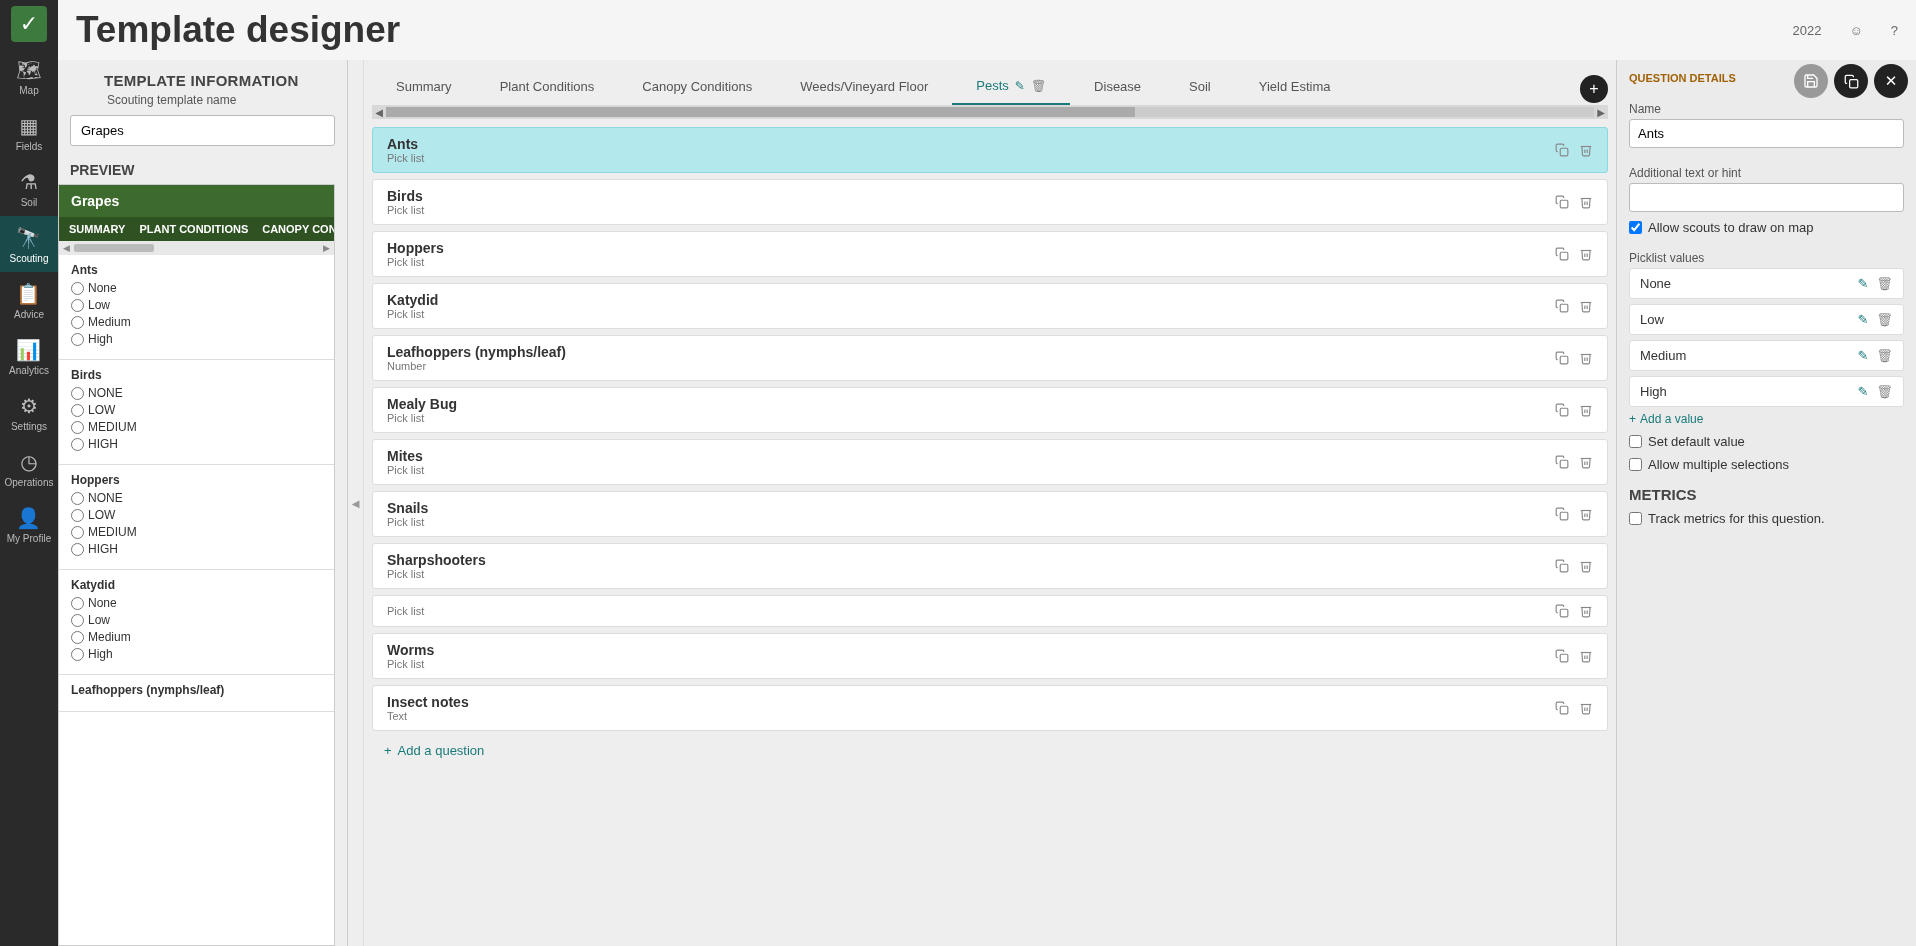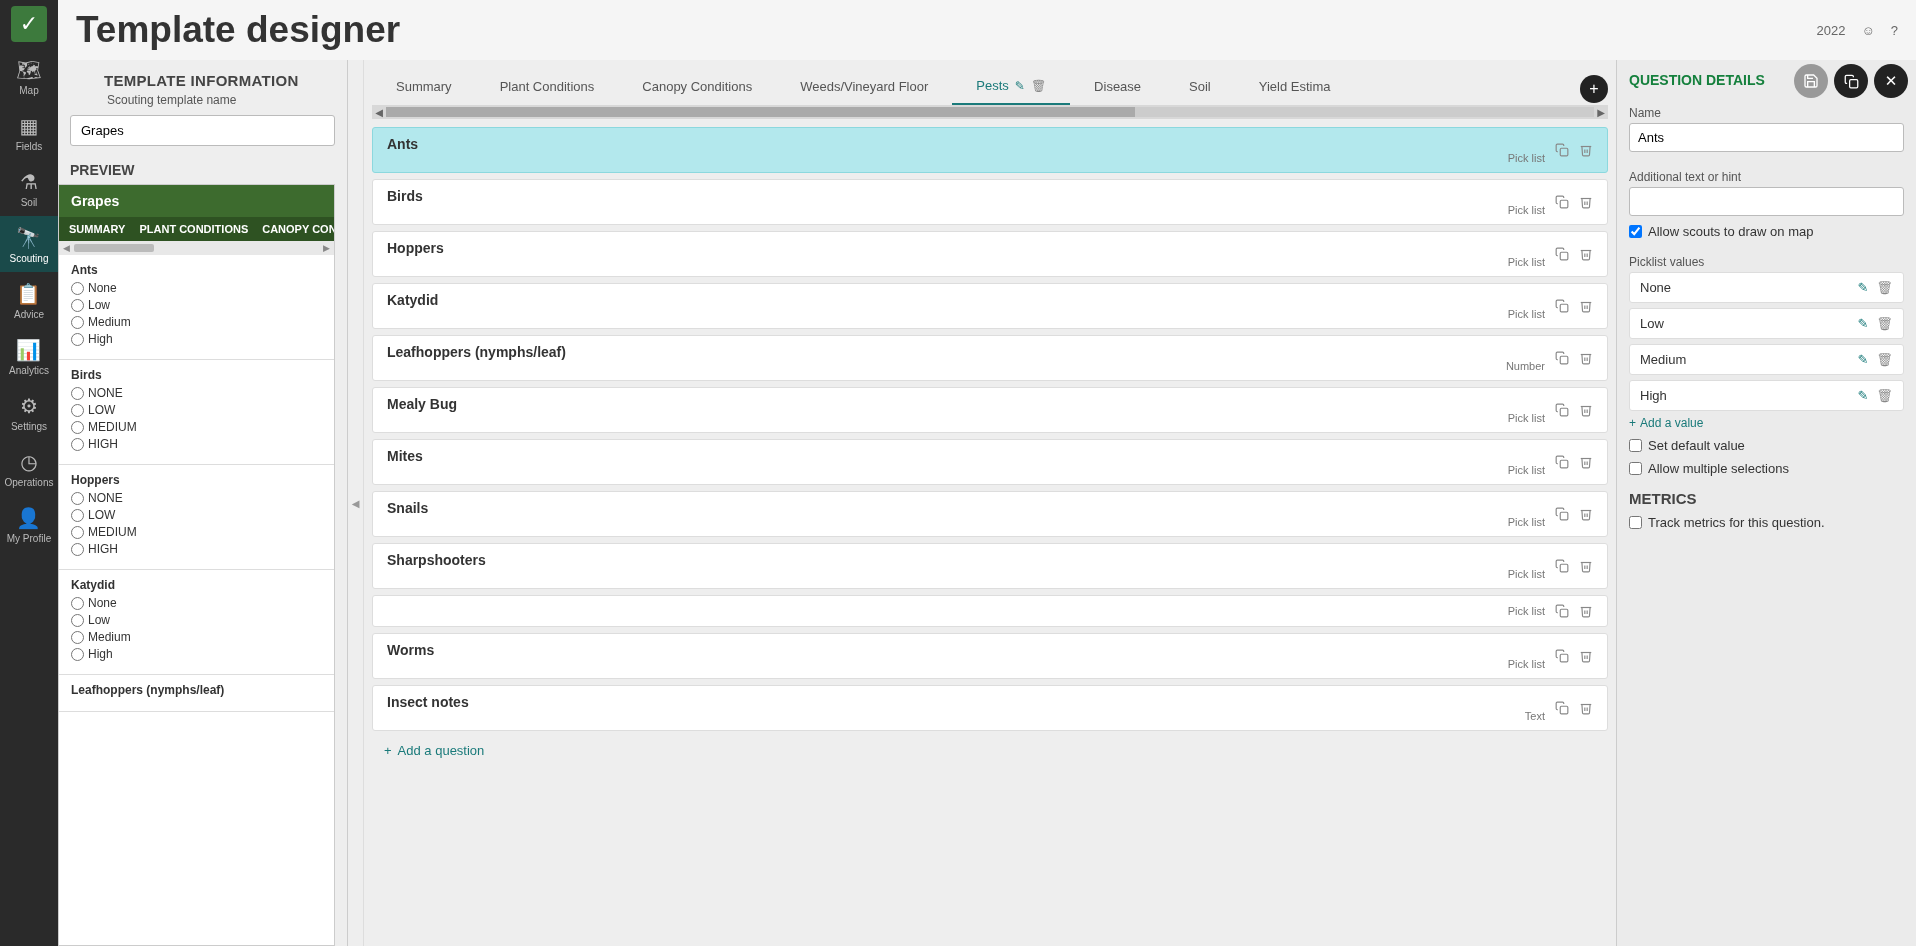--- a/index.html
+++ b/index.html
@@ -13,21 +13,21 @@
 .nav-item { display: flex; flex-direction: column; align-items: center; justify-content: center; padding: 10px 0 8px 0; font-size: 10px; color: #bbb; cursor: pointer; }
 .nav-item.active { background: #1a4a4a; color: #fff; }
 .nav-item .nav-icon { font-size: 20px; margin-bottom: 3px; }
 .nav-item span { font-size: 10px; }
 
 
 .main { flex: 1; display: flex; flex-direction: column; background: #f5f5f5; position: relative; }
 .topbar { height: 60px; display: flex; align-items: center; padding: 0 18px; background: #f5f5f5; }
 .topbar h1 { font-size: 37px; font-weight: 700; color: #333; }
 .topbar-spacer { flex: 1; }
-.topbar-right { display: flex; align-items: center; gap: 16px; color: #666; font-size: 13px; }
+.topbar-right { display: flex; align-items: center; gap: 28px; color: #666; font-size: 13px; }
 
 .content { flex: 1; display: flex; min-height: 0; position: relative; }
 
 
 .panel-left { width: 290px; background: #eee; border-right: 1px solid #ccc; display: flex; flex-direction: column; min-height: 0; }
 .panel-left .heading { font-size: 15px; font-weight: 600; padding: 12px 12px 4px 12px; letter-spacing: 0.3px; color: #444; margin-left: 34px; }
 .panel-left .sublabel { font-size: 12px; color: #555; padding: 0 12px; margin-left: 37px; }
 .panel-left .tpl-name-input { margin: 8px 12px; padding: 7px 10px; border: 1px solid #bbb; border-radius: 3px; font-size: 13px; width: calc(100% - 24px); background: #fff; }
 
 .preview-heading { font-size: 14px; font-weight: 600; padding: 8px 12px 6px 12px; color: #444; }
@@ -56,28 +56,28 @@
 .tabs-hscroll { display:flex; align-items:center; height: 14px; background:#d8d8d8; margin: 0 8px; }
 .tabs-hscroll .chev { width: 14px; text-align:center; font-size:10px; color:#666; }
 .tabs-hscroll .track { flex:1; height:10px; background:#ccc; position:relative; }
 .tabs-hscroll .thumb { position:absolute; left:0; height:10px; background:#aaa; width: 62%; }
 
 .questions { flex: 1; overflow-y: auto; padding: 8px; }
 .qrow { background: #fff; border: 1px solid #ddd; border-radius: 3px; margin-bottom: 6px; padding: 8px 14px; display: flex; align-items: center; gap: 10px; cursor: pointer; }
 .qrow.selected { background: #b3e8ed; border-color: #8cd8de; }
 .qrow .qmain { flex: 1; }
 .qrow .qtitle { font-size: 14px; font-weight: 600; color: #333; }
-.qrow .qtype { font-size: 11px; color: #777; text-align: right; }
+.qrow .qtype { font-size: 11px; color: #777; }
 .qrow .row-actions { display: flex; gap: 10px; color: #888; }
 .qrow .row-actions span { cursor: pointer; }
 .add-question { color: #1a7a7a; font-size: 13px; padding: 6px 12px; cursor: pointer; display: flex; align-items: center; gap: 6px; }
 
 
 .panel-right { width: 300px; background: #ebebeb; border-left: 1px solid #ccc; padding: 12px; overflow-y: auto; }
-.panel-right .heading { font-size: 14px; font-weight: 600; color: #15803d; margin-bottom: 6px; }
+.panel-right .heading { font-size: 11px; font-weight: 600; color: #a16207; margin-bottom: 6px; }
 .panel-right label { font-size: 12px; color: #555; display: block; margin-top: 18px; margin-bottom: 3px; }
 .panel-right input[type=text] { width: 100%; padding: 6px 8px; border: 1px solid #bbb; border-radius: 3px; font-size: 13px; background: #fff; }
 .panel-right .name-input { border-color: #1a7a7a; }
 .chk-row { display: flex; align-items: center; gap: 6px; margin-top: 8px; font-size: 13px; color: #333; }
 .chk-row input { margin: 0; }
 .picklist-item { background: #fff; border: 1px solid #ddd; border-radius: 3px; padding: 7px 10px; margin-bottom: 5px; display: flex; align-items: center; font-size: 13px; }
 .picklist-item .pl-actions { display: flex; gap: 8px; color: #1a7a7a; }
 .picklist-item .pl-actions .del { color: #888; }
 .add-value { color: #1a7a7a; font-size: 12px; cursor: pointer; display: flex; gap: 4px; align-items: center; margin-top: 4px; }
 .metrics-heading { font-size: 15px; font-weight: 600; color: #444; margin-top: 14px; margin-bottom: 4px; }

